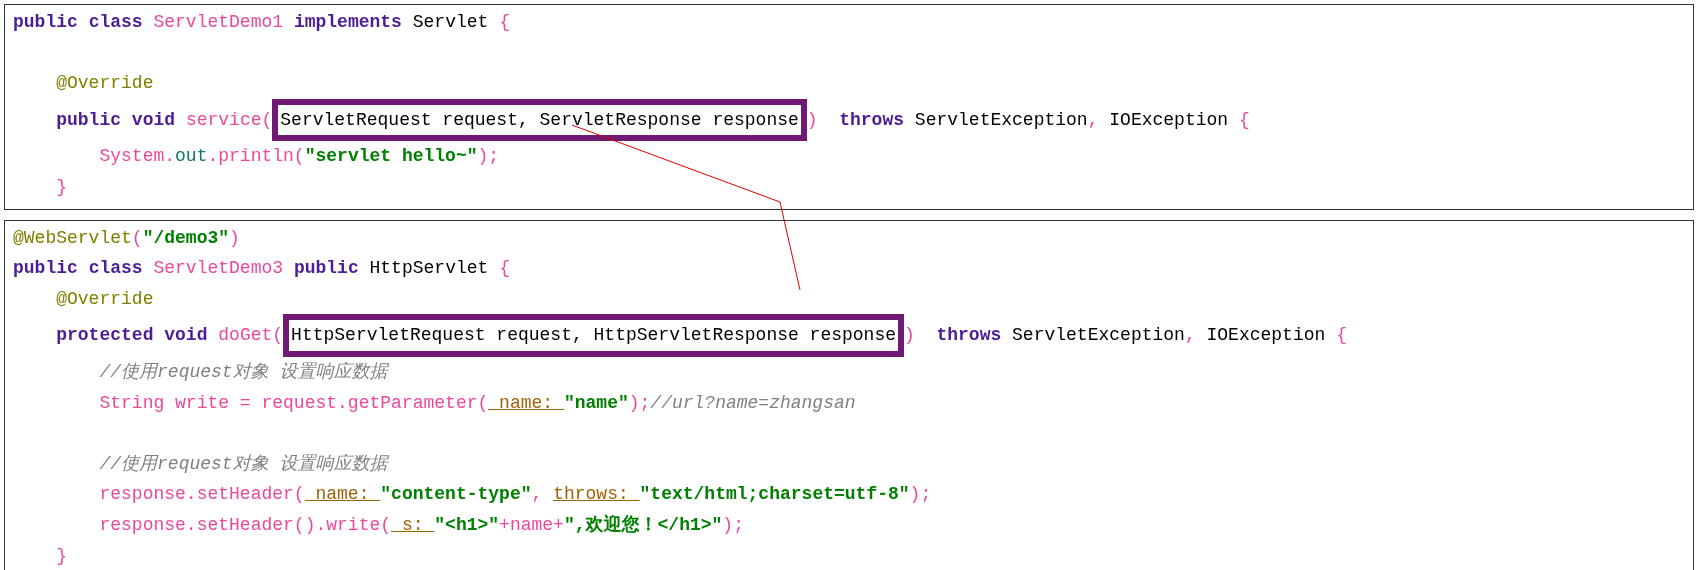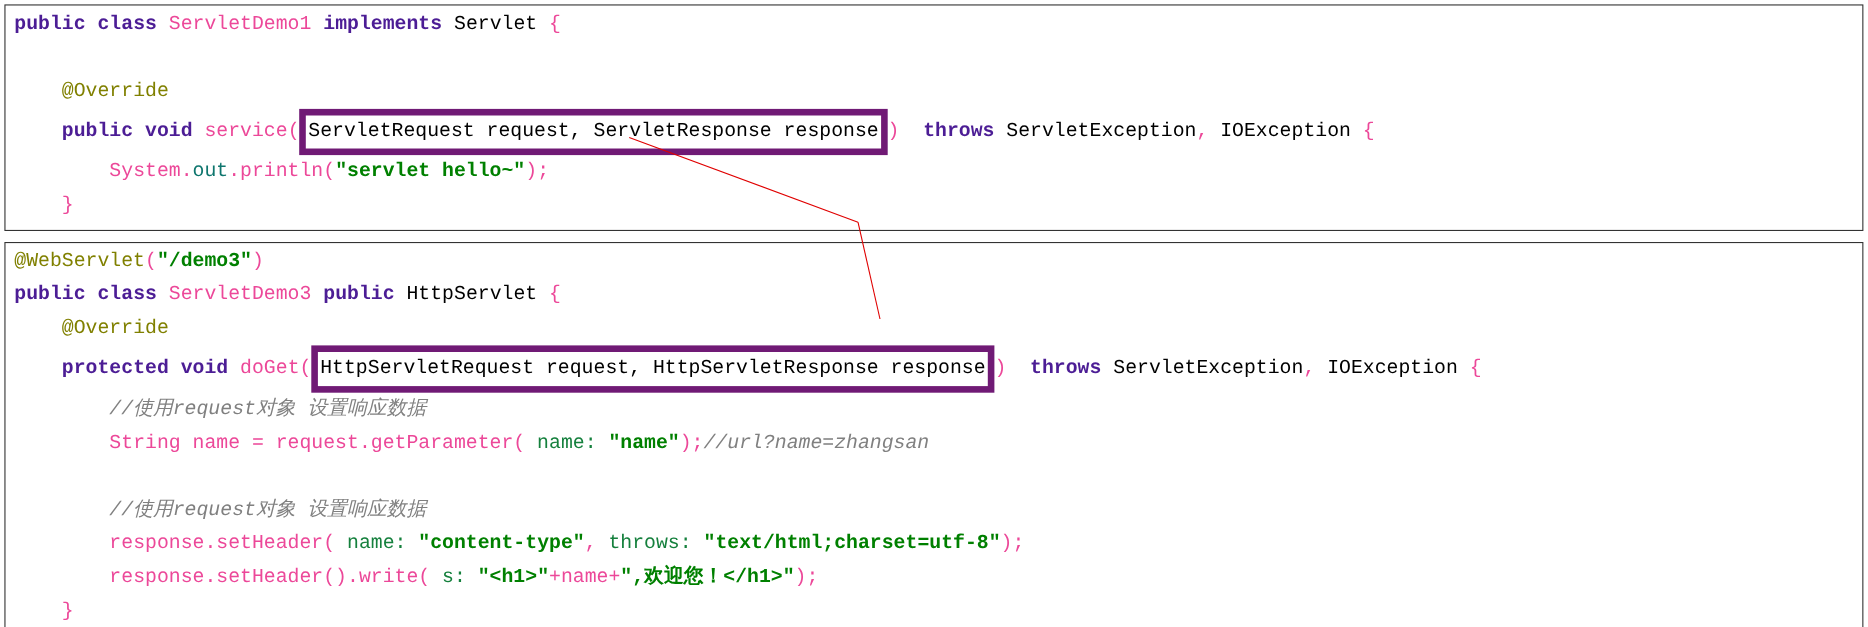--- a/index.html
+++ b/index.html
@@ -22,21 +22,21 @@
       margin-bottom: 10px;
       background: #ffffff;
       position: relative;
     }
     .kw-blue { color: #4c1d95; font-weight: bold; }
     .type-gray { color: #000000; }
     .anno-olive { color: #808000; }
     .str-green { color: #008000; font-weight: bold; }
     .field-maroon { color: #0f766e; }
     .comment-gray { color: #808080; font-style: italic; }
-    .hint-gray { color: #15803d; }
+    .hint-gray { color: #a16207; text-decoration: underline; }
     .normal { color: #ec4899; }
     .red-box {
       border: 6px solid #701a75;
       padding: 0 2px;
       display: inline-block;
     }
     pre {
       white-space: pre;
       font-family: inherit;
     }
@@ -67,21 +67,21 @@
         <span class="normal">System.</span><span class="field-maroon">out</span><span class="normal">.println(</span><span class="str-green">"servlet hello~"</span><span class="normal">);</span>
     <span class="normal">}</span></pre>
 </div>
 
 <div class="code-block">
 <pre><span class="anno-olive">@WebServlet</span><span class="normal">(</span><span class="str-green">"/demo3"</span><span class="normal">)</span>
 <span class="kw-blue">public</span> <span class="kw-blue">class</span> <span class="normal">ServletDemo3</span> <span class="kw-blue">public</span> <span class="type-gray">HttpServlet</span><span class="normal"> {</span>
     <span class="anno-olive">@Override</span>
     <span class="kw-blue">protected</span> <span class="kw-blue">void</span> <span class="normal">doGet</span><span class="normal">(</span><span class="red-box"><span class="type-gray">HttpServletRequest request, HttpServletResponse response</span></span><span class="normal">)</span>  <span class="kw-blue">throws</span> <span class="type-gray">ServletException</span><span class="normal">, </span><span class="type-gray">IOException</span><span class="normal"> {</span>
         <span class="comment-gray">//使用request对象 设置响应数据</span>
-        <span class="normal">String name = request.getParameter(</span><span class="hint-gray"> name: </span><span class="str-green">"name"</span><span class="normal">);</span><span class="comment-gray">//url?name=zhangsan</span>
+        <span class="normal">String write = request.getParameter(</span><span class="hint-gray"> name: </span><span class="str-green">"name"</span><span class="normal">);</span><span class="comment-gray">//url?name=zhangsan</span>
 
         <span class="comment-gray">//使用request对象 设置响应数据</span>
         <span class="normal">response.setHeader(</span><span class="hint-gray"> name: </span><span class="str-green">"content-type"</span><span class="normal">, </span><span class="hint-gray">throws: </span><span class="str-green">"text/html;charset=utf-8"</span><span class="normal">);</span>
         <span class="normal">response.setHeader().write(</span><span class="hint-gray"> s: </span><span class="str-green">"&lt;h1&gt;"</span><span class="normal">+name+</span><span class="str-green">",欢迎您！&lt;/h1&gt;"</span><span class="normal">);</span>
     <span class="normal">}</span></pre>
 </div>
 
 <div class="annotation-overlay">
   <svg width="1698" height="570" style="position:absolute;top:0;left:0;">
     <line x1="572" y1="125" x2="780" y2="202" stroke="#e00000" stroke-width="1"></line>

